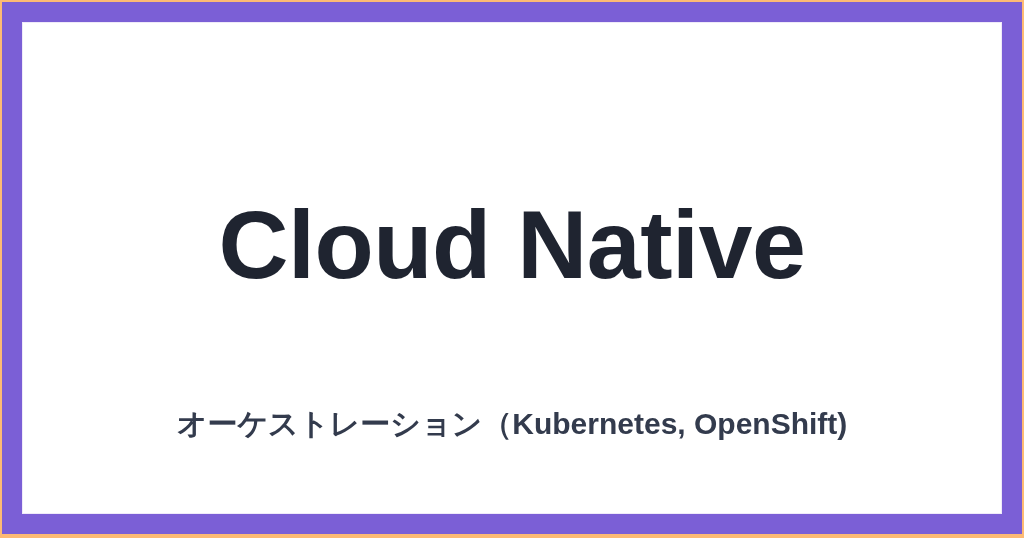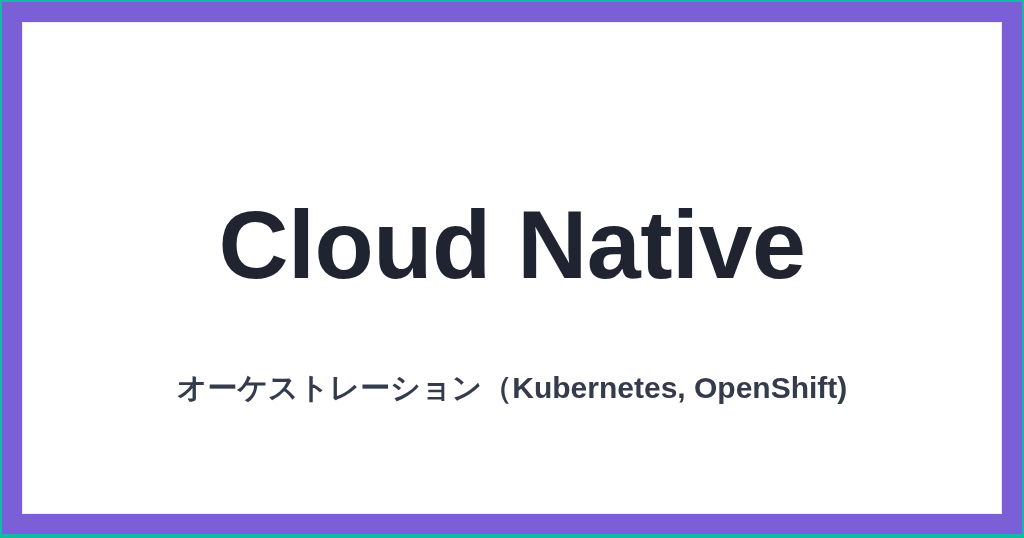--- a/index.html
+++ b/index.html
@@ -11,21 +11,21 @@
 
   body {
     font-family: "Liberation Sans", "DejaVu Sans", sans-serif;
     -webkit-font-smoothing: antialiased;
   }
 
   .slide {
     position: relative;
     width: 1024px;
     height: 538px;
-    background: #14b8a6;
+    background: #fdba74;
     box-sizing: border-box;
     overflow: hidden;
   }
 
   
   .frame {
     position: absolute;
     left: 2px;
     top: 2px;
     right: 2px;
@@ -79,20 +79,21 @@
   .subtitle-block {
     width: 100%;
     margin-top: 72px;
     display: flex;
     flex-direction: column;
     align-items: center;
   }
 
   .subtitle-lines {
     text-align: right;
+    margin-top: 36px;
   }
 
   .subtitle-line {
     margin: 0;
     font-family: "Liberation Sans", "DejaVu Sans", sans-serif;
     font-size: 30px;
     font-weight: 700;
     line-height: 1.52;
     color: #333B4D;
     white-space: nowrap;

